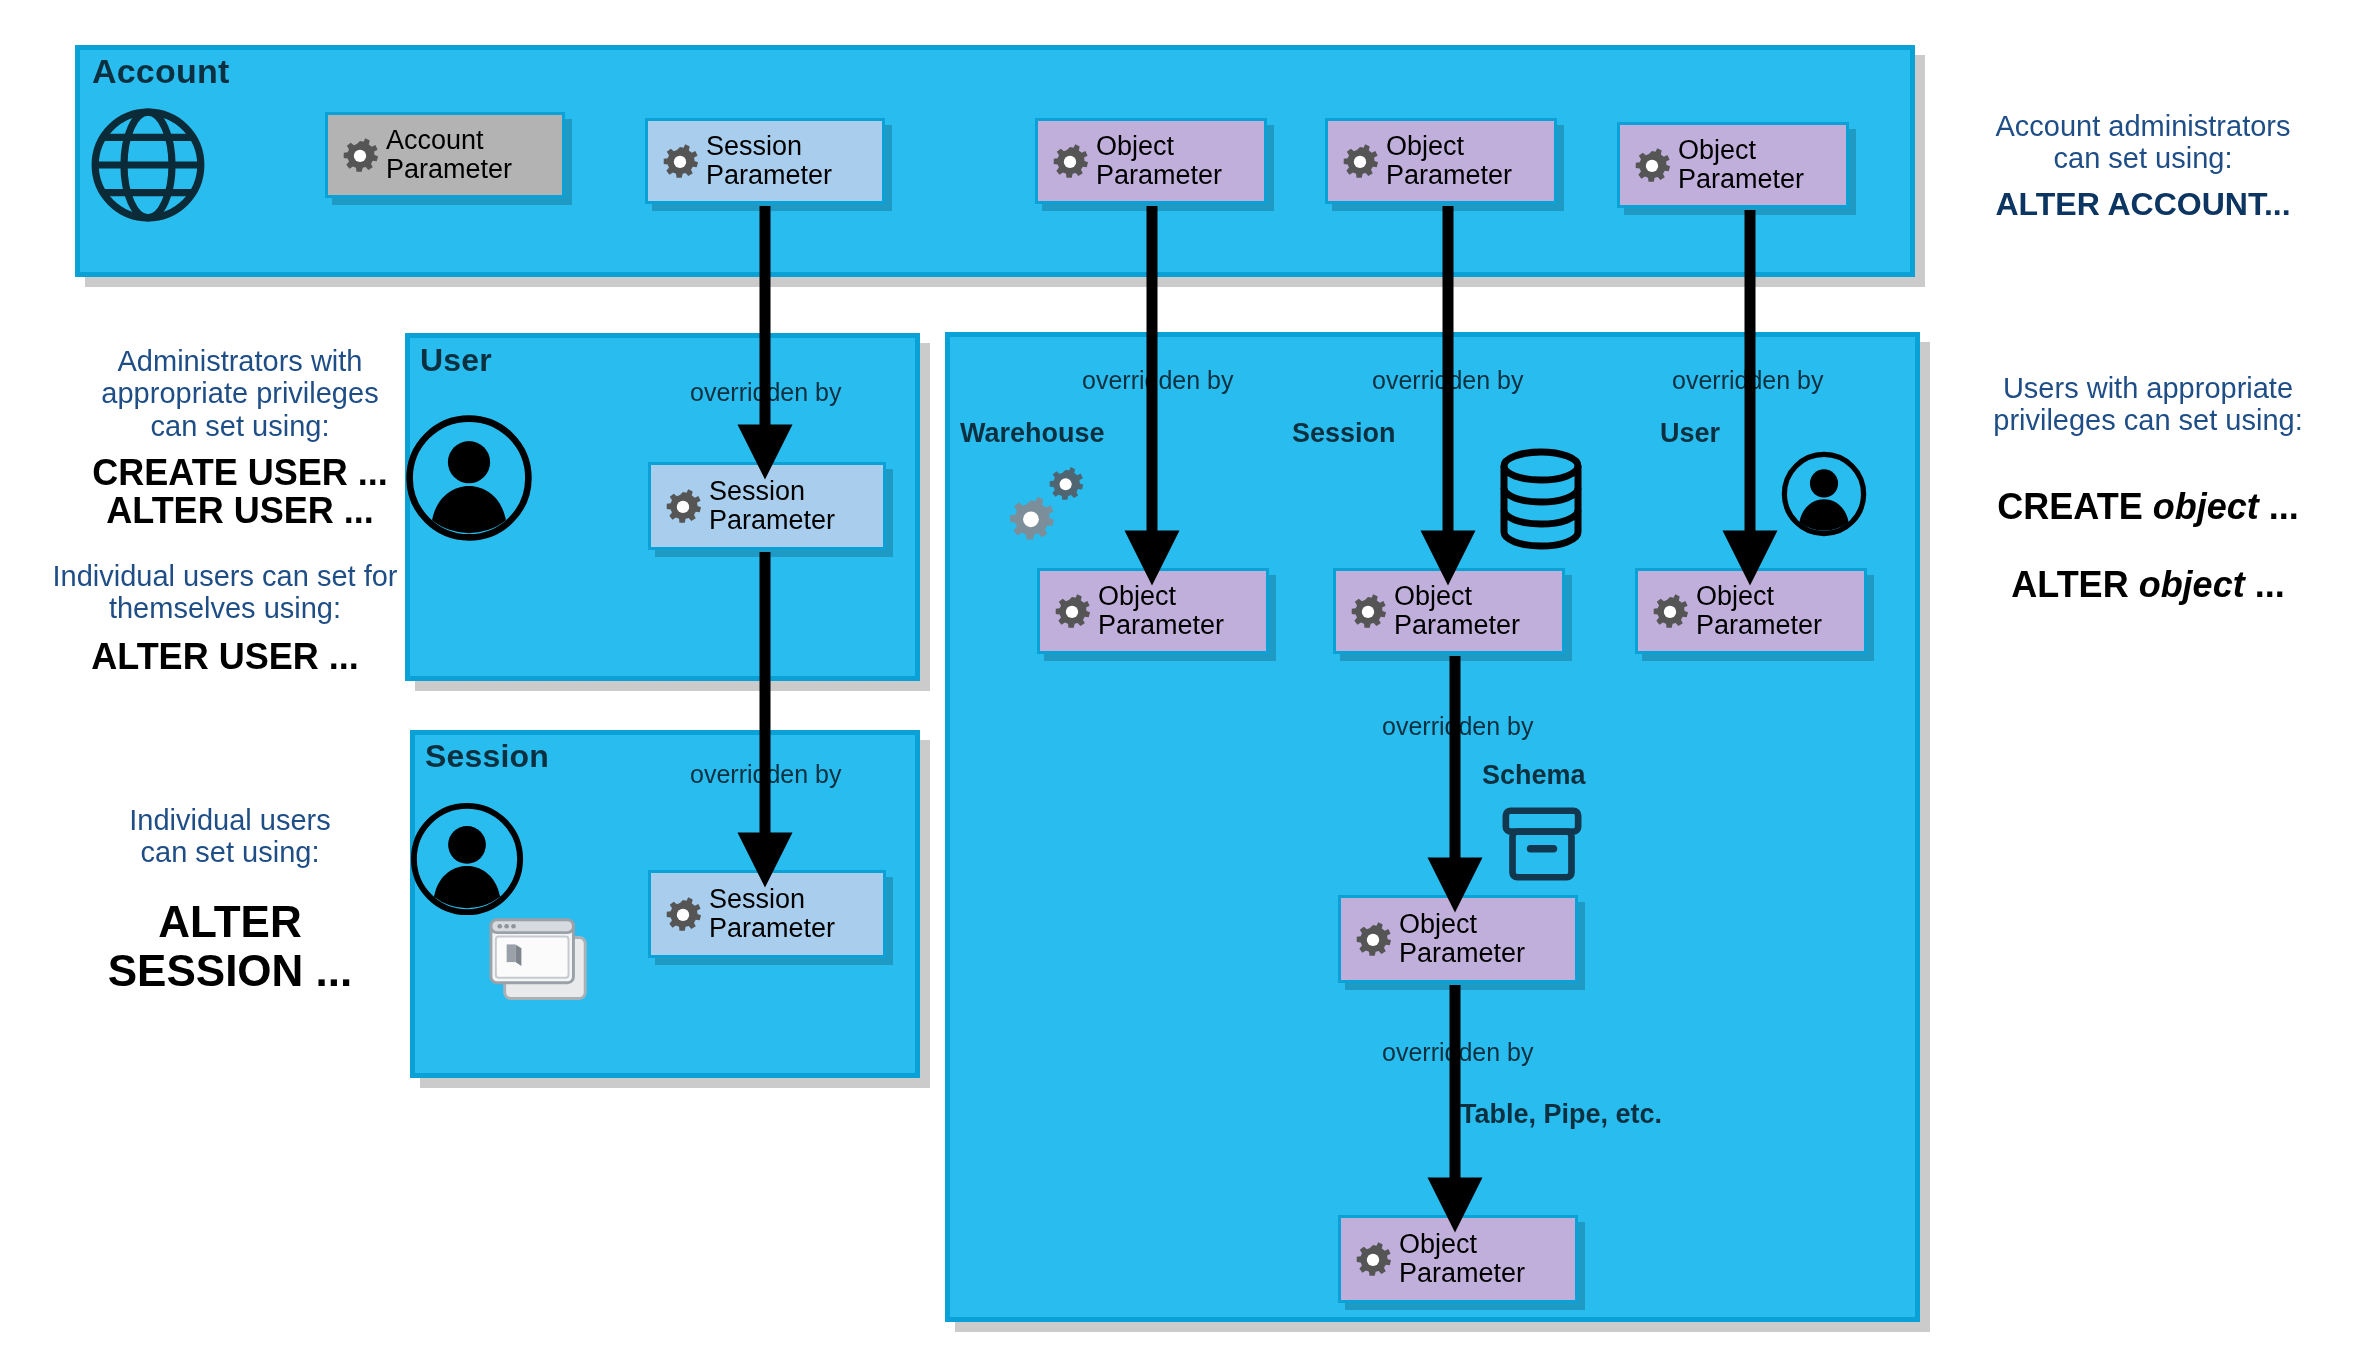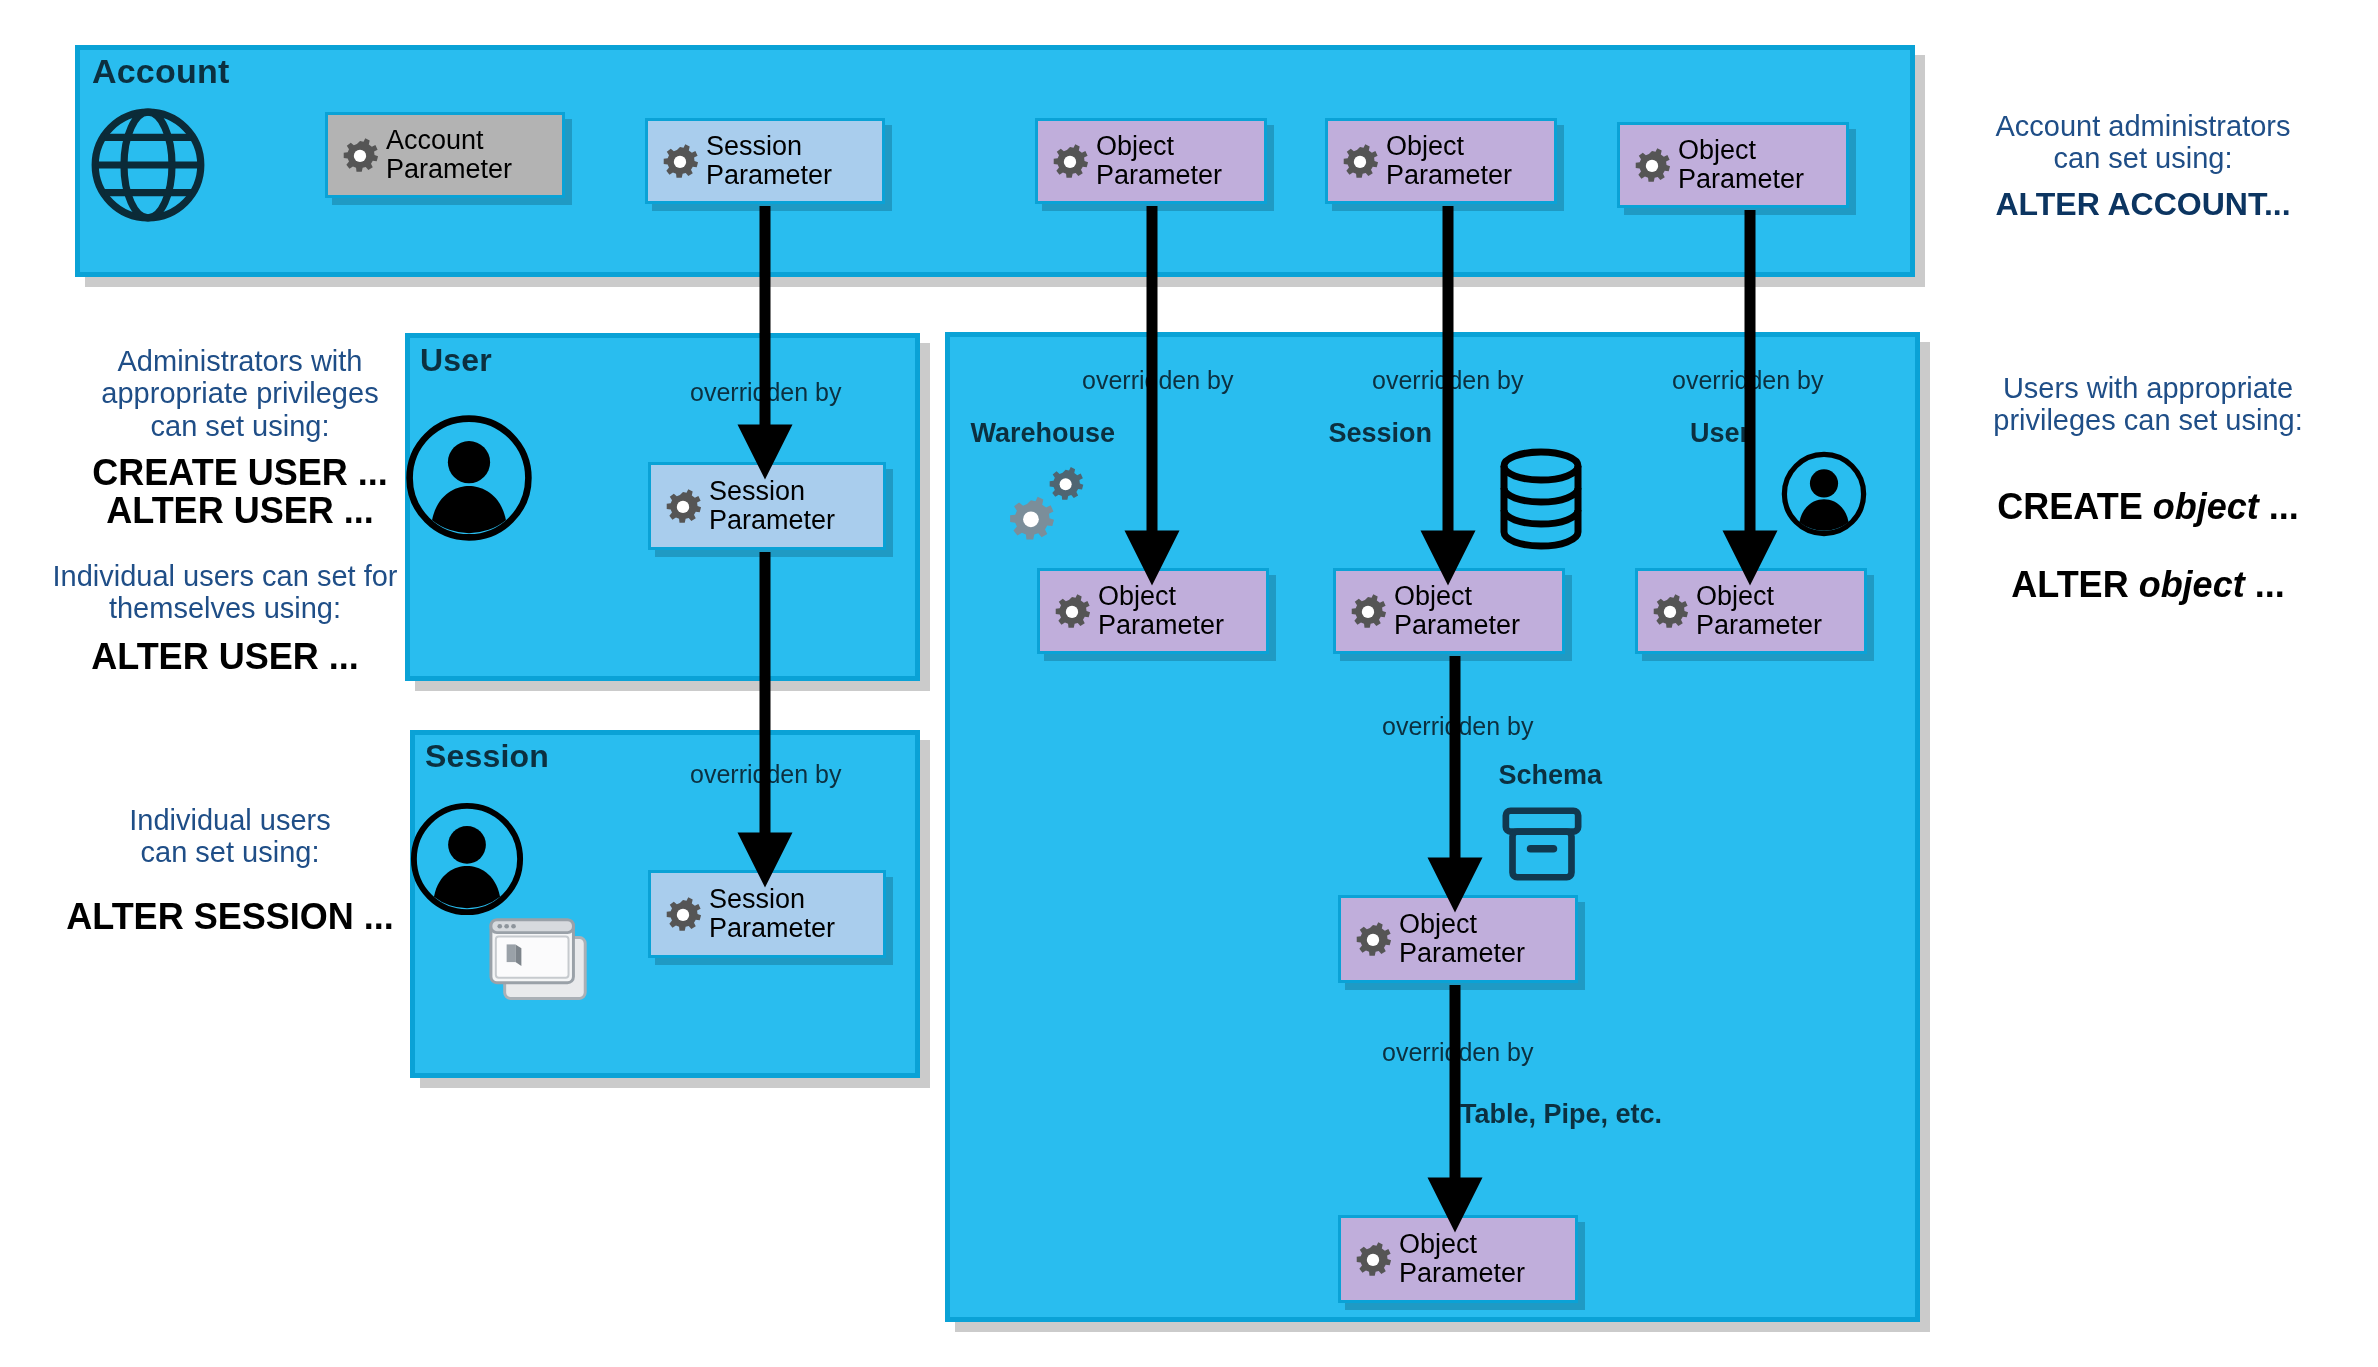--- a/index.html
+++ b/index.html
@@ -53,21 +53,21 @@
     color:#0c3040;
     font-size:25px;
     white-space:nowrap;
   }
   .node-label{
     position:absolute;
     color:#0c3040;
     font-size:27px;
     font-weight:bold;
     white-space:nowrap;
-    text-align:right;
+    text-align:left;
   }
 
   
   .annot{position:absolute;text-align:center;}
   .annot .lead{
     color:#1f4e87;
     font-size:29px;
     line-height:1.12;
     white-space:pre-line;
   }
@@ -335,21 +335,21 @@
 
   <div class="annot" style="left:40px;top:560px;width:370px;">
     <div class="lead">Individual users can set for
 themselves using:</div>
     <div class="cmd" style="font-size:36px;">ALTER USER ...</div>
   </div>
 
   <div class="annot" style="left:60px;top:804px;width:340px;">
     <div class="lead">Individual users
 can set using:</div>
-    <div class="cmd" style="font-size:36px;margin-top:28px;">ALTER SESSION ...</div>
+    <div class="cmd" style="font-size:44px;margin-top:28px;">ALTER SESSION ...</div>
   </div>
 
   <div class="annot" style="left:1948px;top:372px;width:400px;">
     <div class="lead">Users with appropriate
 privileges can set using:</div>
     <div class="cmd" style="font-size:36px;line-height:1.08;">
       <div><span>CREATE </span><em>object</em><span> ...</span></div>
       <div><span>ALTER </span><em>object</em><span> ...</span></div>
     </div>
   </div>

